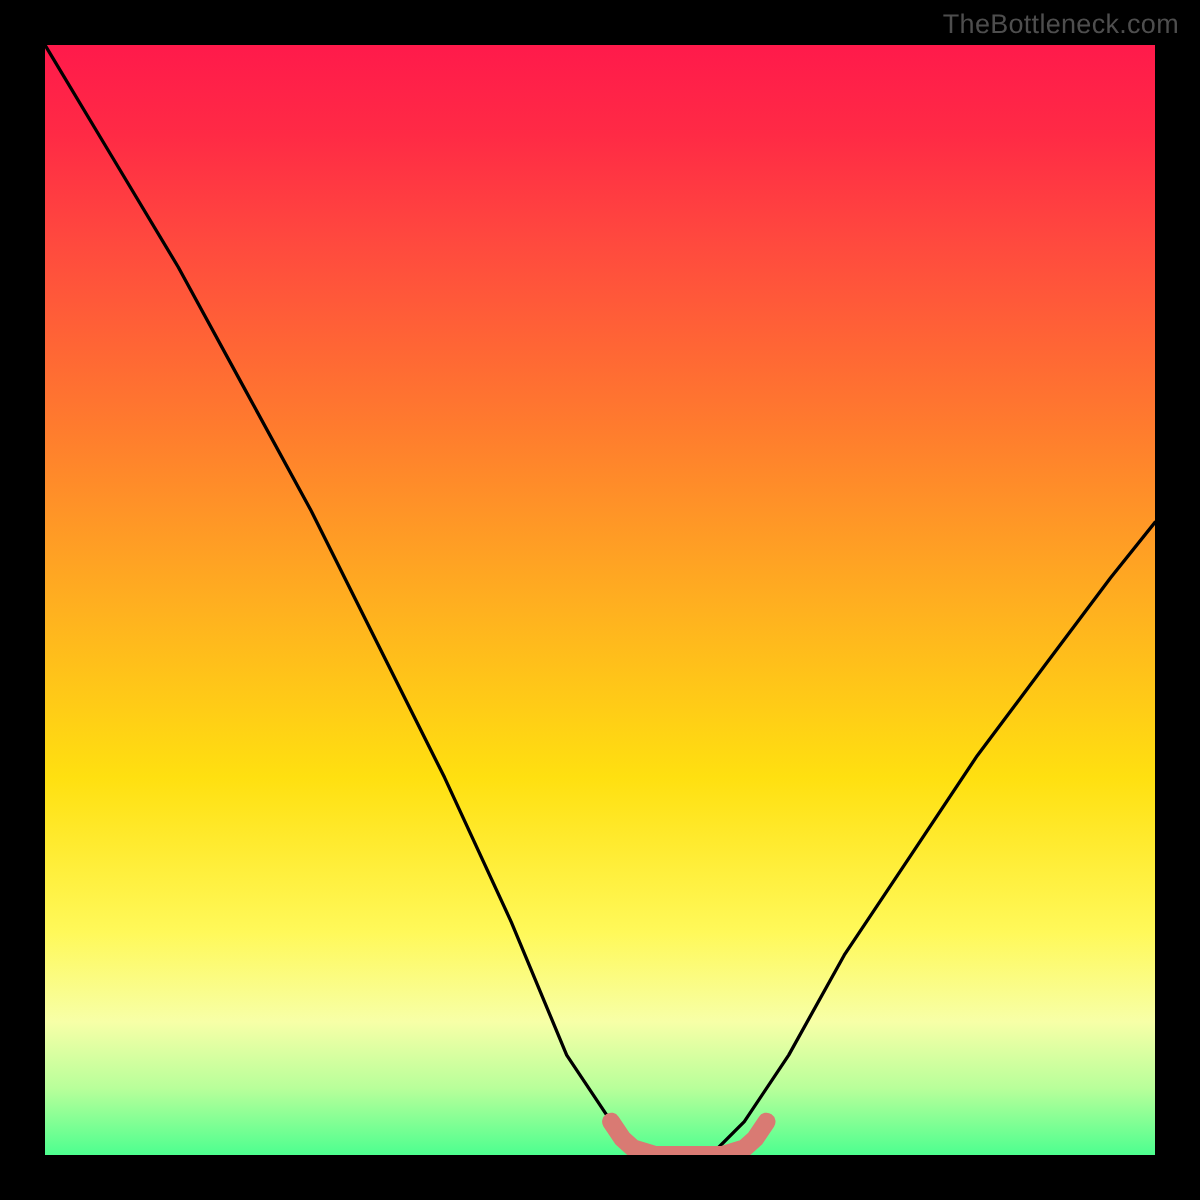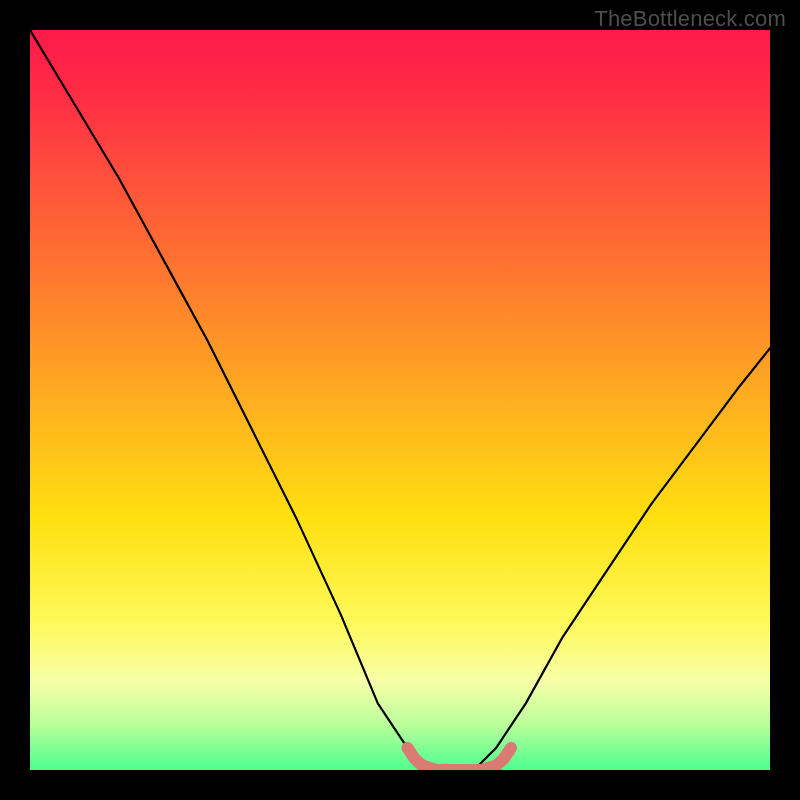--- a/index.html
+++ b/index.html
@@ -14,21 +14,21 @@
     position: relative;
     width: 800px;
     height: 800px;
     background: #000;
   }
   .watermark {
     position: absolute;
     top: 6px;
     right: 14px;
     color: #4e4e4e;
-    font-size: 22px;
+    font-size: 18px;
     font-weight: 500;
     letter-spacing: 0.2px;
     z-index: 10;
   }
   .plot {
     position: absolute;
     left: 30px;
     top: 30px;
     width: 740px;
     height: 740px;

